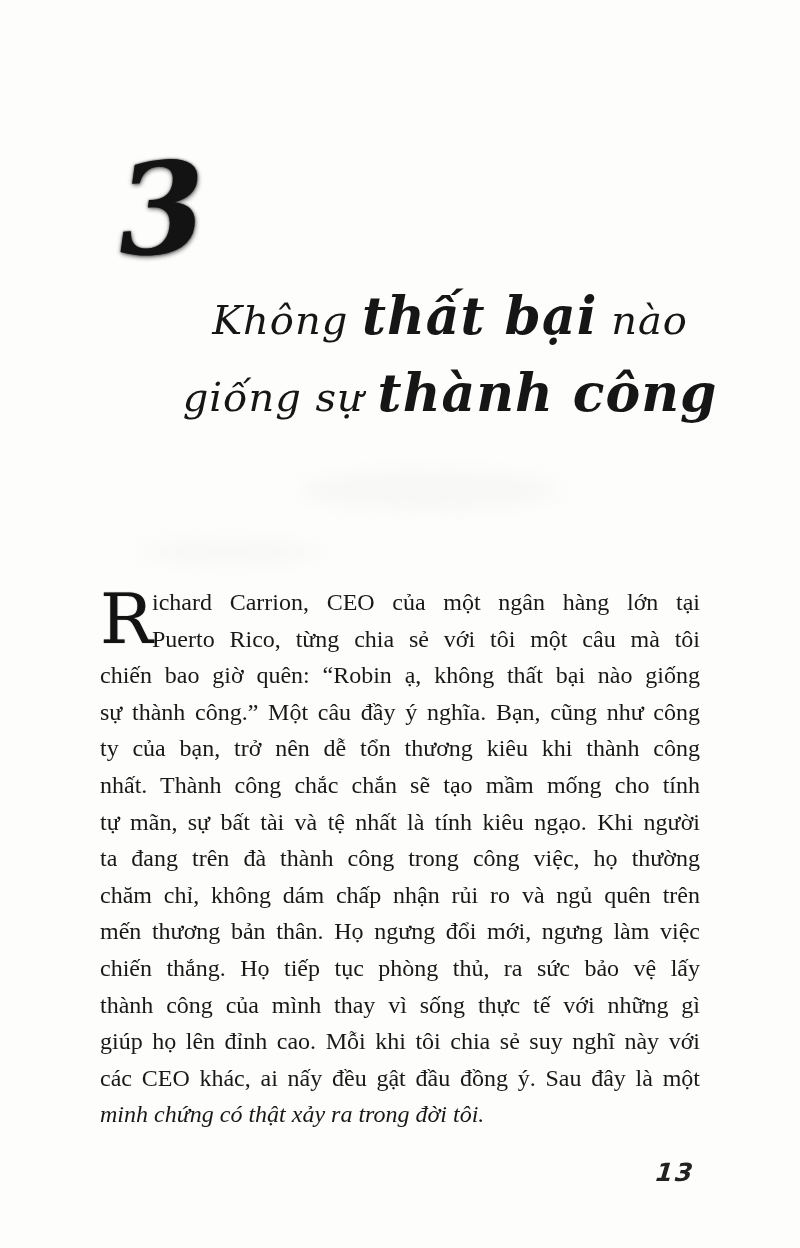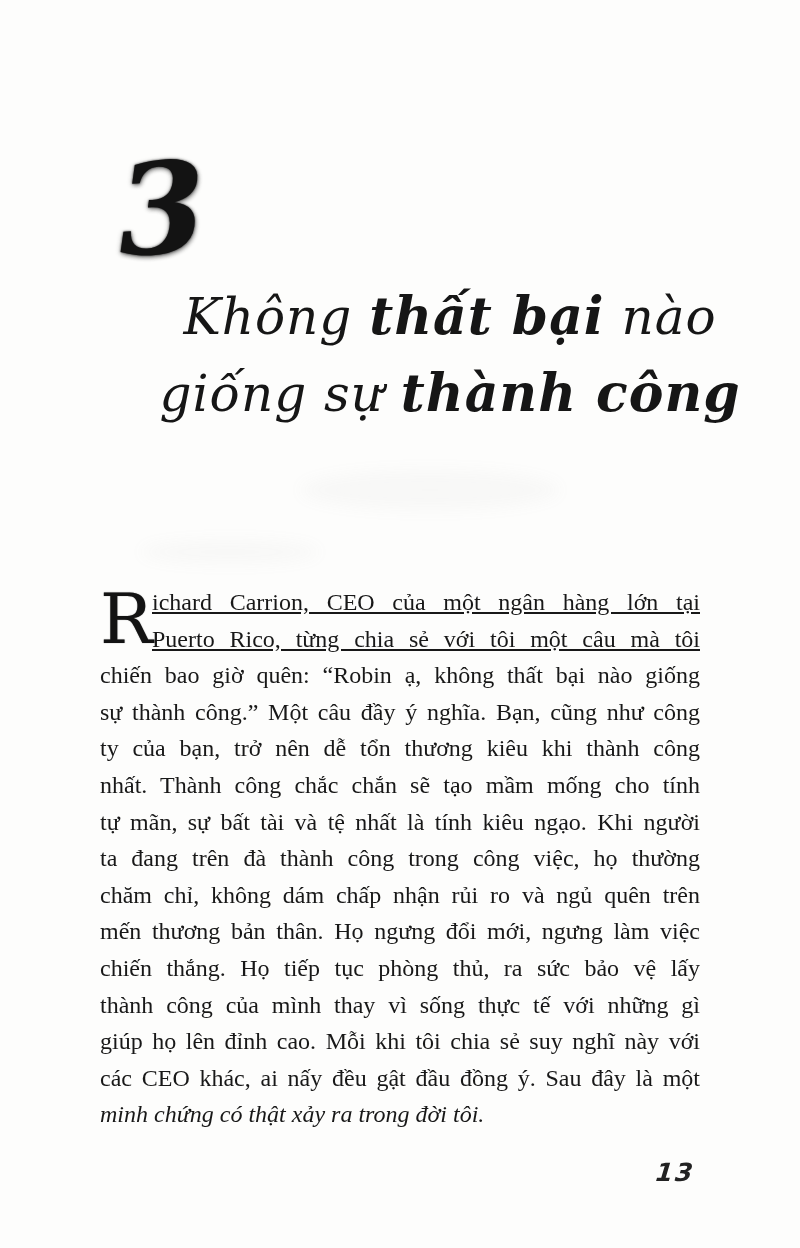--- a/index.html
+++ b/index.html
@@ -37,21 +37,21 @@
     top: 284px;
     width: 710px;
     text-align: center;
     font-family: "DejaVu Serif", serif;
     font-style: italic;
     color: #161616;
     white-space: nowrap;
   }
   .title-line { line-height: 64px; }
   .t-thin {
-    font-size: 50px;
+    font-size: 40px;
     font-weight: 400;
     letter-spacing: 1px;
   }
   .t-em {
     font-size: 52px;
     font-weight: 700;
     letter-spacing: 1px;
     font-style: italic;
   }
 
@@ -73,21 +73,21 @@
     font-size: 70px;
     line-height: 66px;
     color: #131313;
     text-shadow: 0 0 1px rgba(0,0,0,.6);
   }
   .bline {
     text-align: justify;
     text-align-last: justify;
     text-justify: inter-word;
   }
-  .bline.indent { padding-left: 52px; text-decoration: underline; }
+  .bline.indent { padding-left: 52px; }
   .bline.last { text-align-last: left; font-style: italic; }
 
   .page-number {
     position: absolute;
     left: 656px;
     top: 1158px;
     font-family: "DejaVu Sans", sans-serif;
     font-style: italic;
     font-weight: bold;
     font-size: 25px;

